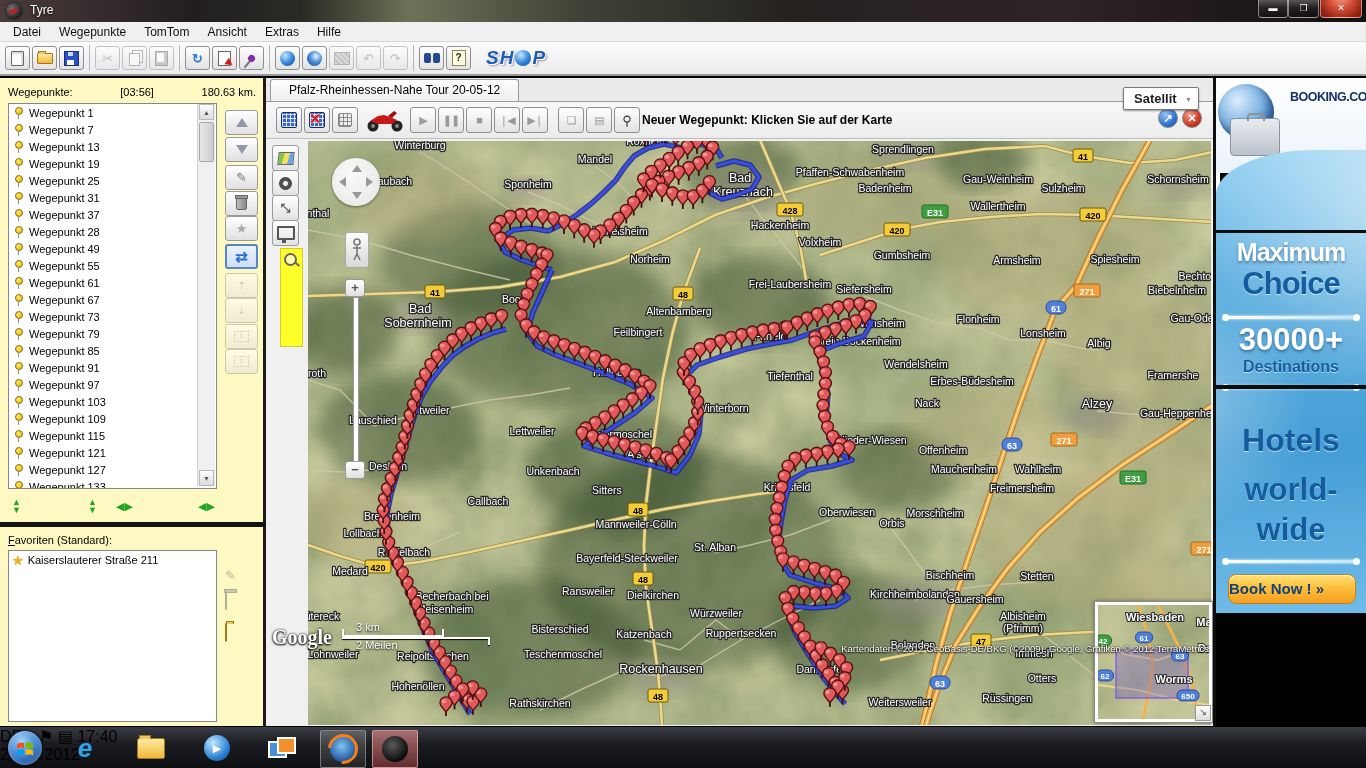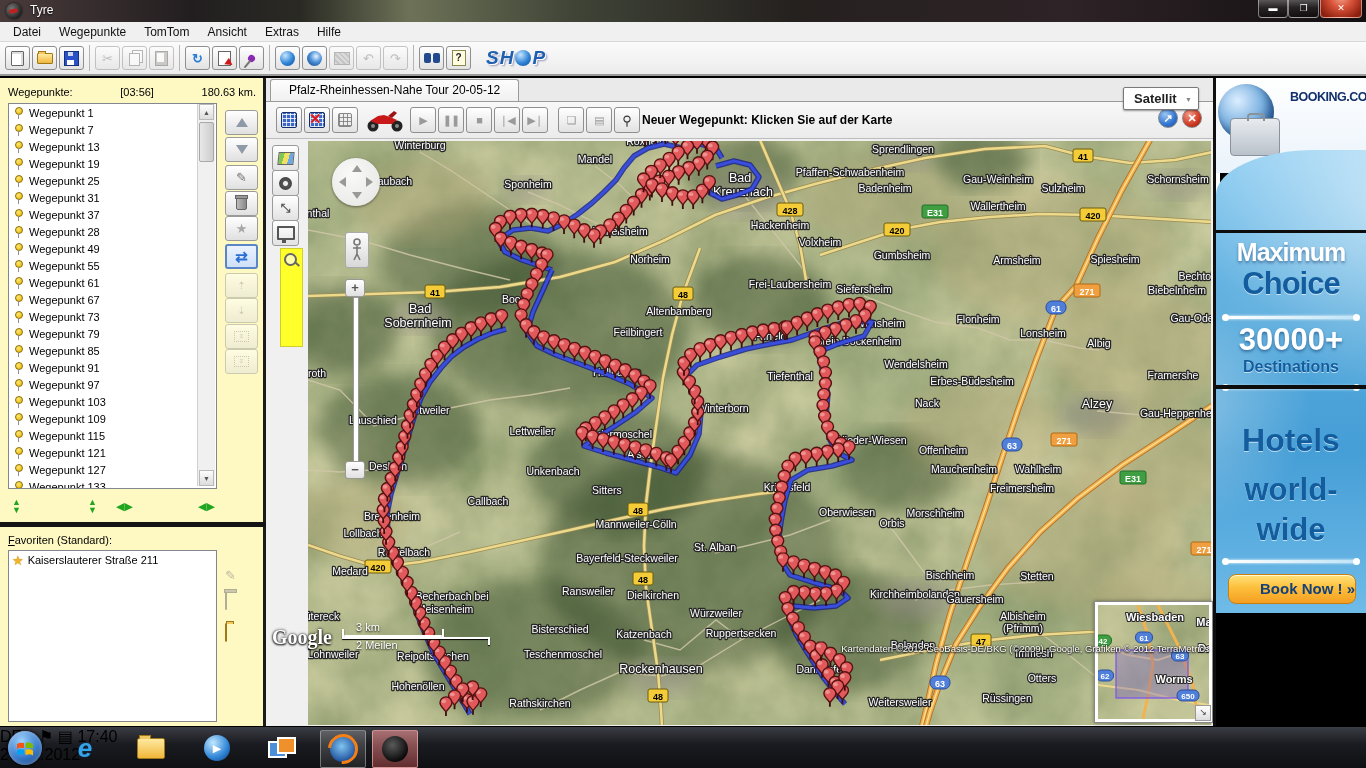--- a/index.html
+++ b/index.html
@@ -144,21 +144,21 @@
     border-radius:100px 0 0 0/45px 0 0 0}
   .adline{position:absolute;width:150px;text-align:center;font-weight:bold}
   .ad-white-txt{color:#fff;text-shadow:0 2px 3px rgba(20,60,110,.55)}
   .ad-blue-txt{color:#135d9e;text-shadow:0 1px 0 rgba(255,255,255,.6)}
   .ad-dark-line{position:absolute;left:0;width:150px;background:#0d0d0d}
   .ad-dot-div{position:absolute;left:10px;width:130px;height:3px;background:linear-gradient(90deg,#fff,#bfe4f7);border-radius:2px;box-shadow:0 0 3px #fff}
   .ad-dot-div::before,.ad-dot-div::after{content:"";position:absolute;top:-2px;width:7px;height:7px;border-radius:50%;background:#fff}
   .ad-dot-div::before{left:-4px}.ad-dot-div::after{right:-4px}
   #ad-cta{position:absolute;left:12px;top:424px;width:126px;height:28px;border-radius:8px;
     background:linear-gradient(#ffe27a,#fdbf3b 45%,#f49f22);border:1px solid #c87f10;box-shadow:inset 0 1px 0 #fff8d0;
-    color:#12427c;font-size:15px;font-weight:bold;text-align:right;line-height:27px}
+    color:#12427c;font-size:15px;font-weight:bold;text-align:left;line-height:27px}
   
   #taskbar{left:0;top:726px;width:1366px;height:42px;background:linear-gradient(#3a3d44,#1b1c21 40%,#0e0f12);border-top:1px solid #000}
   .tk{position:absolute;top:3px;width:38px;height:36px;display:flex;align-items:center;justify-content:center}
   .tkbox{border:1px solid rgba(255,255,255,.35);border-radius:2px;background:linear-gradient(rgba(180,180,180,.35),rgba(90,90,90,.25))}
   .tkbox-red{border:1px solid rgba(255,190,190,.6);border-radius:2px;background:linear-gradient(rgba(245,150,150,.6),rgba(200,80,80,.45))}
   #orb{width:34px;height:34px;border-radius:50%;background:radial-gradient(circle at 40% 30%,#9fd4ff,#2f74c8 55%,#0a2f66 90%);box-shadow:inset 0 0 6px rgba(255,255,255,.5),0 0 4px #000}
   .ie-e{font-size:26px;font-style:italic;font-weight:bold;color:#35a3e8;text-shadow:0 0 2px #0a3a66}
   .tk-folder{width:26px;height:19px;background:linear-gradient(#ffe9a0,#f0b73a);border:1px solid #a07818;border-radius:2px;position:relative}
   .tk-folder::before{content:"";position:absolute;left:1px;top:-4px;width:10px;height:3px;background:#f0c861;border:1px solid #a07818;border-bottom:none}
   .wmp{width:26px;height:26px;border-radius:50%;background:radial-gradient(circle at 35% 30%,#bfe8ff,#2f84d6 60%,#123c78);display:flex;align-items:center;justify-content:center;color:#fff;font-size:11px}

